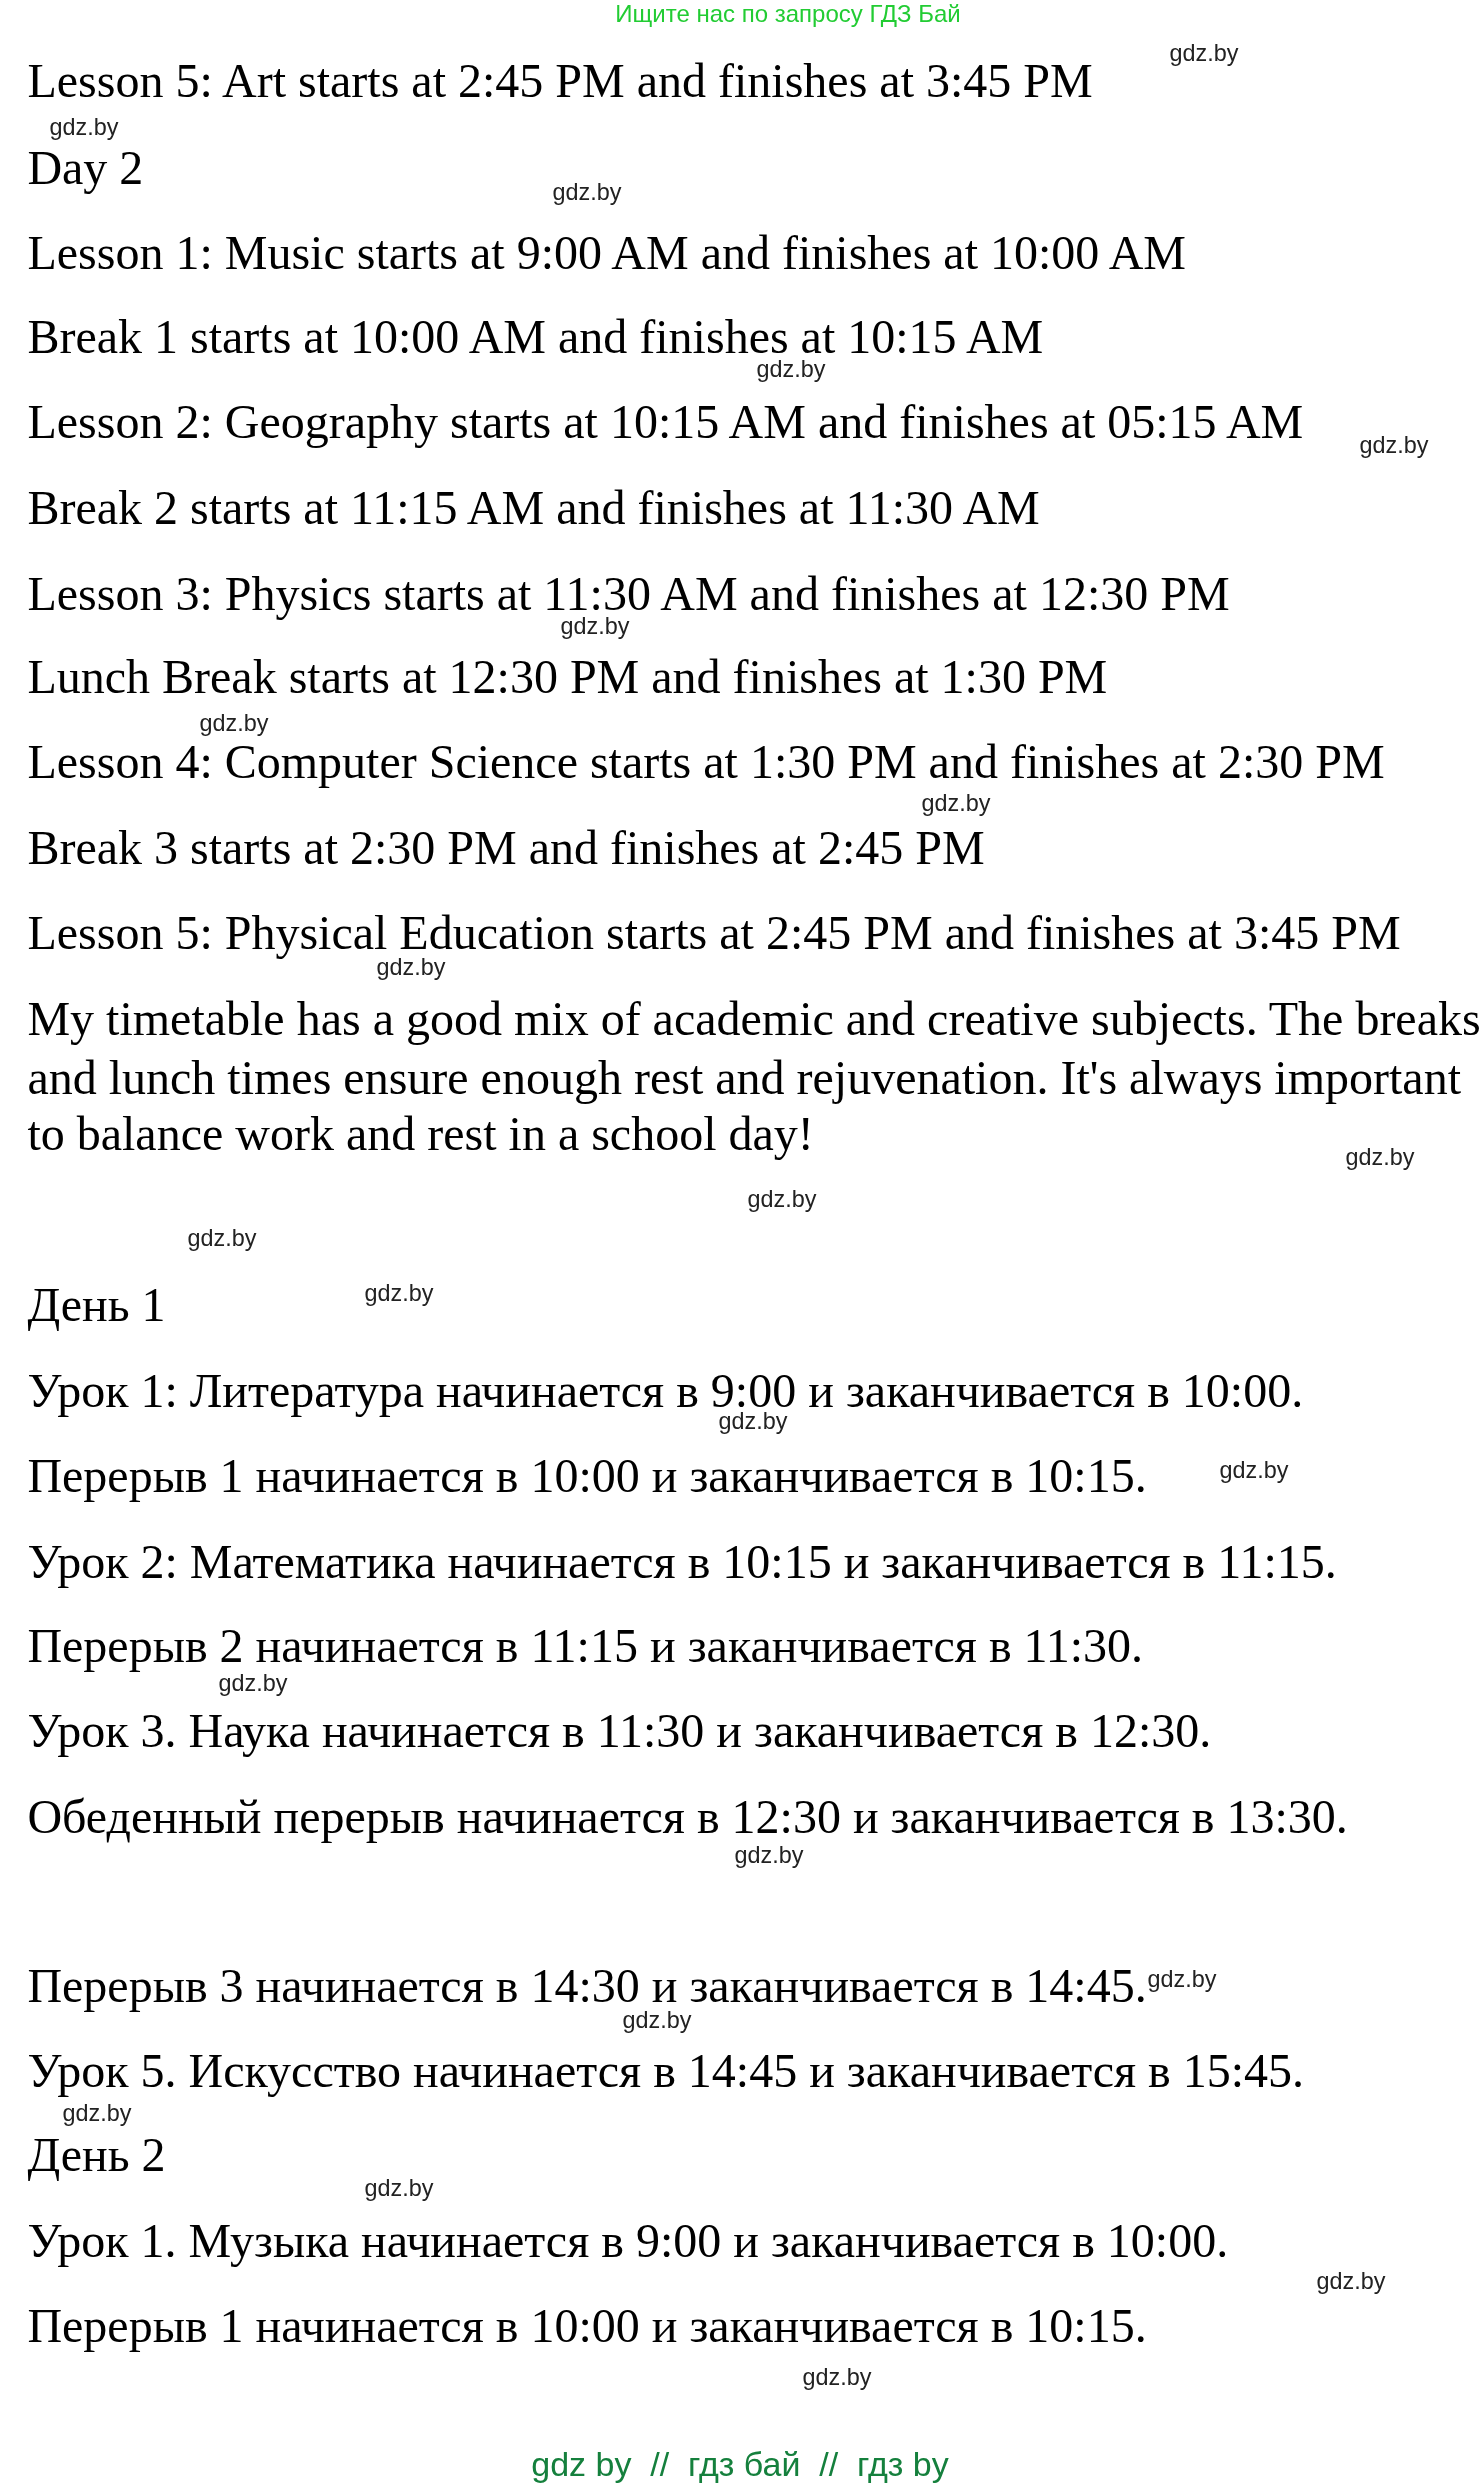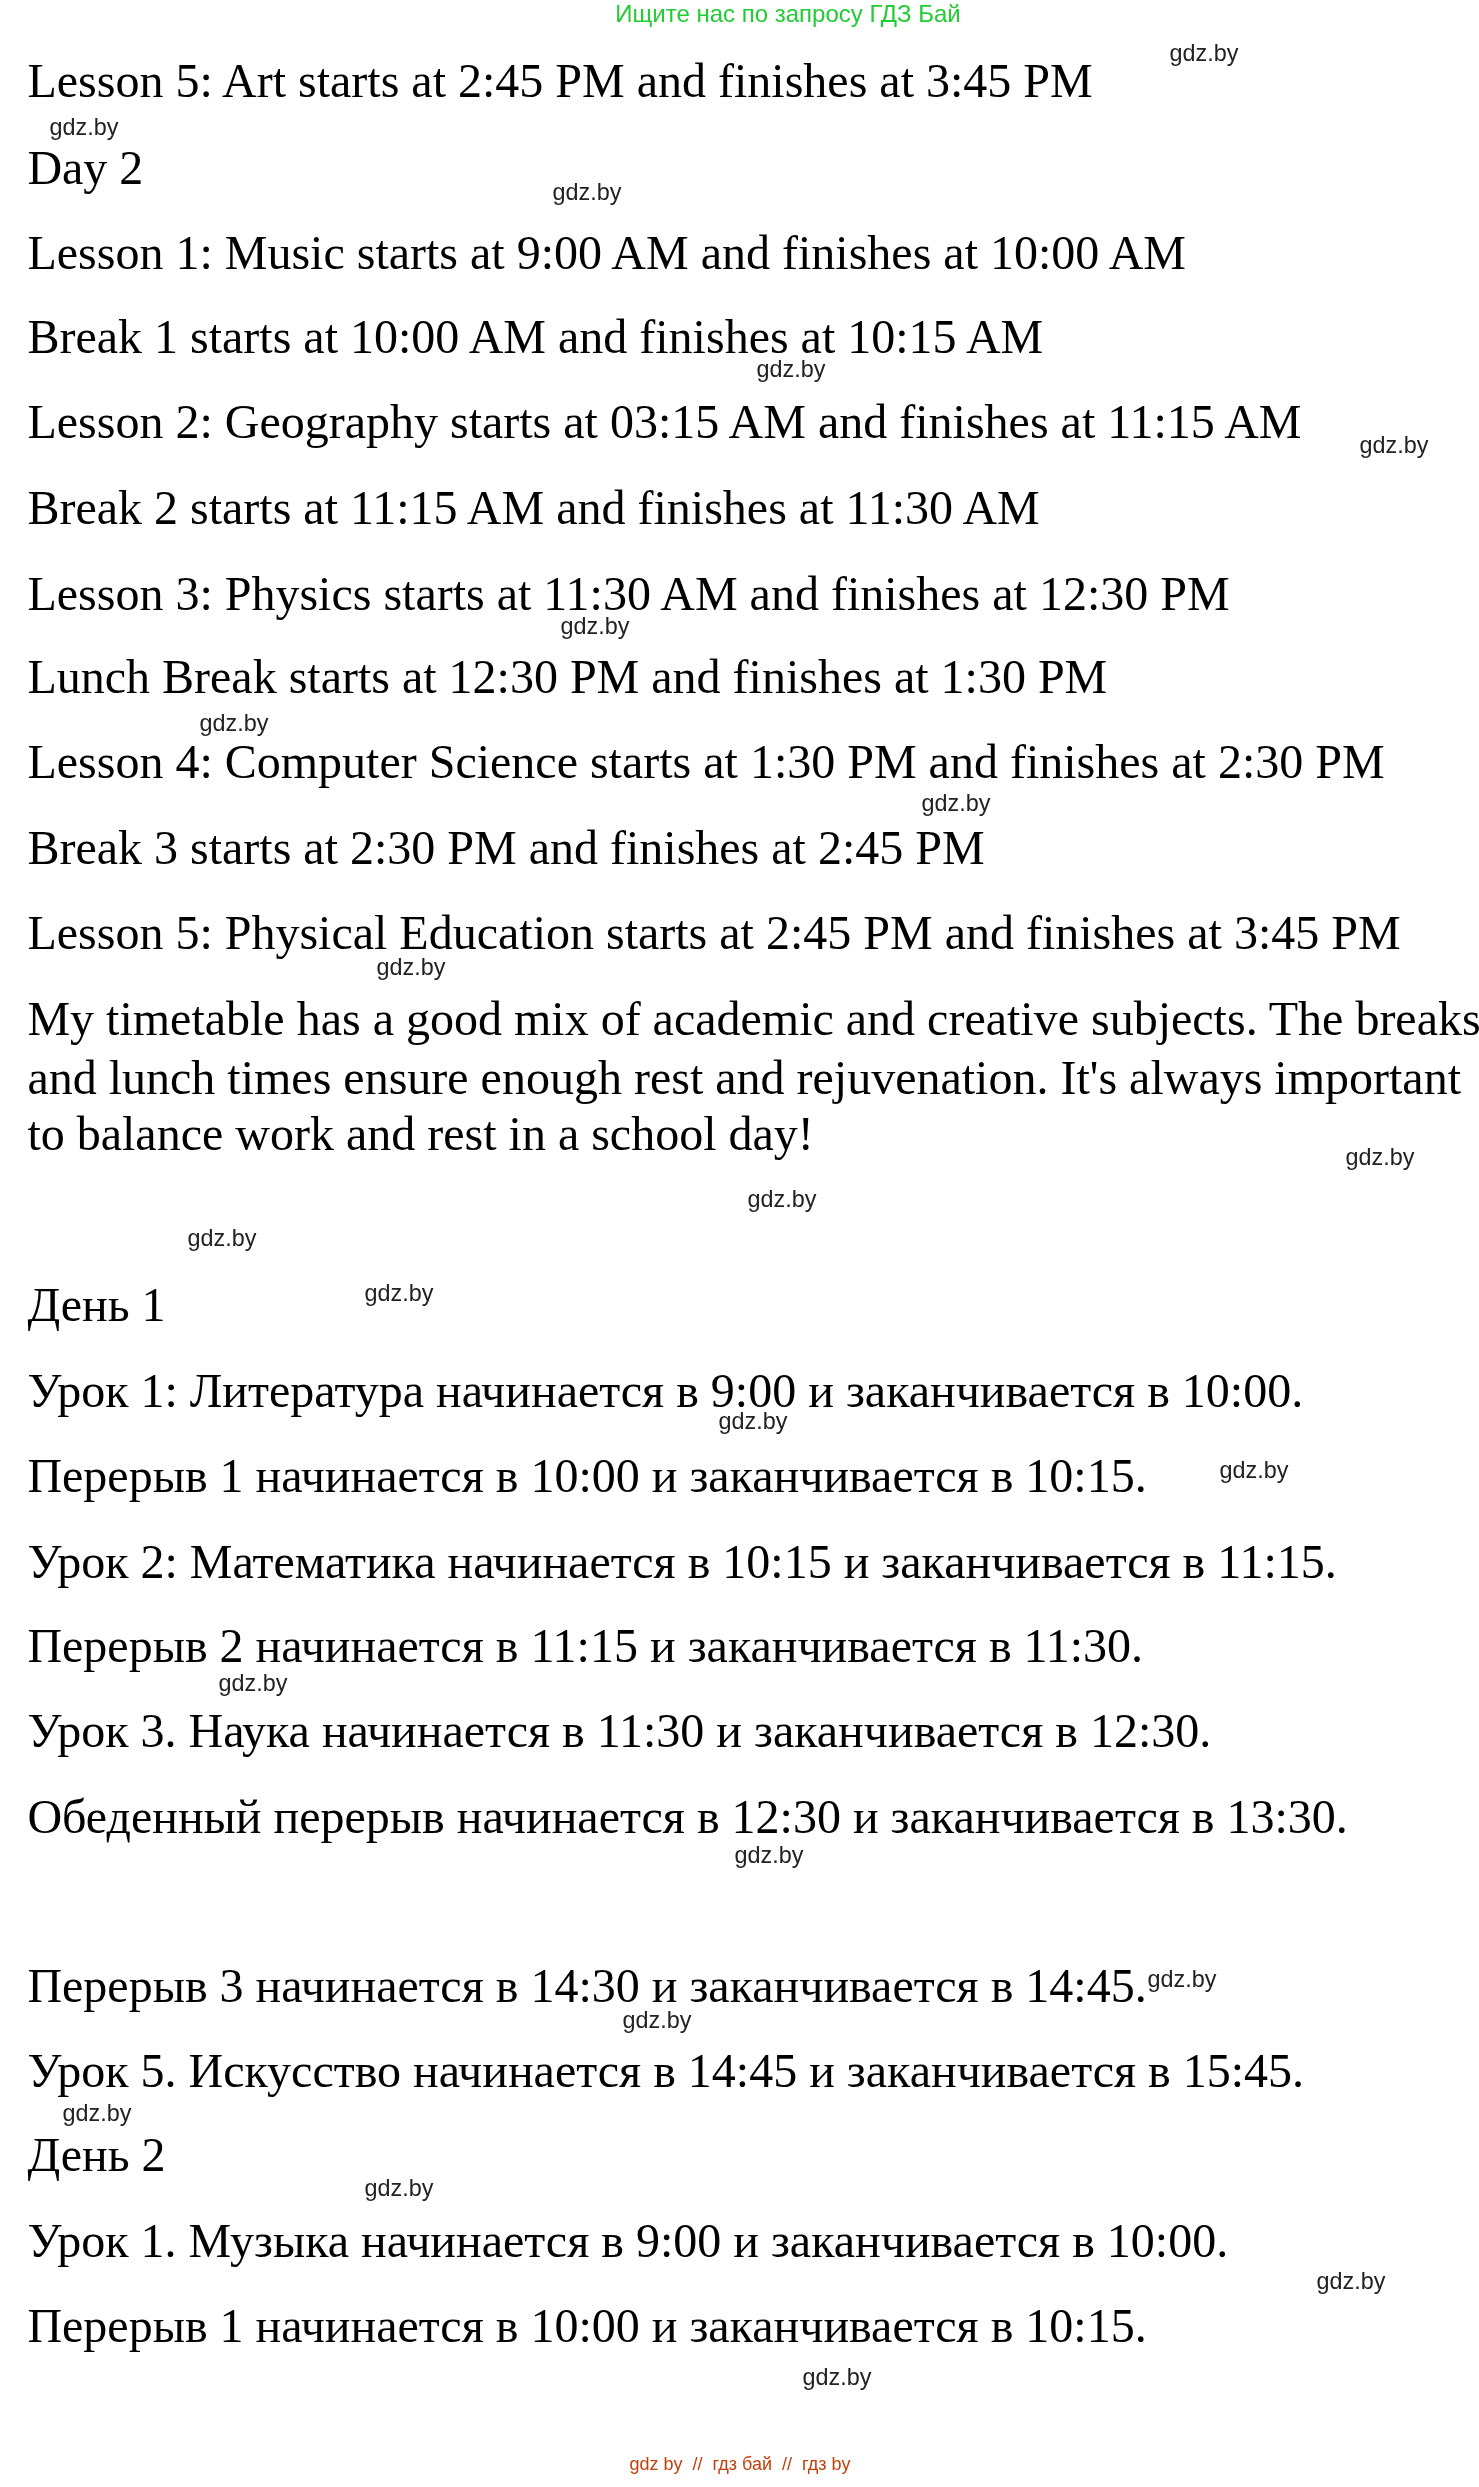--- a/index.html
+++ b/index.html
@@ -17,36 +17,36 @@
     line-height: 56px; height: 56px; color: #000000; white-space: nowrap;
   }
   .wm {
     position: absolute; transform: translate(-50%, -50%);
     font-family: "Liberation Sans", sans-serif; font-size: 23.4px;
     line-height: 27.4px; color: #222222; white-space: nowrap;
   }
   .footer-banner {
     position: absolute; left: 0; width: 1480px; top: 2448px; height: 32px;
     text-align: center; line-height: 32px;
-    font-family: "Liberation Sans", sans-serif; font-size: 18px;
-    color: #c2410c; white-space: pre;
+    font-family: "Liberation Sans", sans-serif; font-size: 34px;
+    color: #15803d; white-space: pre;
   }
 </style>
 </head>
 <body>
 
 <div class="page">
 
   <div class="header-banner">Ищите нас по запросу ГДЗ Бай</div>
 
   <div class="line" style="top:53px">Lesson 5: Art starts at 2:45 PM and finishes at 3:45 PM</div>
   <div class="line" style="top:140px">Day 2</div>
   <div class="line" style="top:225px">Lesson 1: Music starts at 9:00 AM and finishes at 10:00 AM</div>
   <div class="line" style="top:309px">Break 1 starts at 10:00 AM and finishes at 10:15 AM</div>
-  <div class="line" style="top:394px">Lesson 2: Geography starts at 03:15 AM and finishes at 11:15 AM</div>
+  <div class="line" style="top:394px">Lesson 2: Geography starts at 10:15 AM and finishes at 05:15 AM</div>
   <div class="line" style="top:480px">Break 2 starts at 11:15 AM and finishes at 11:30 AM</div>
   <div class="line" style="top:566px">Lesson 3: Physics starts at 11:30 AM and finishes at 12:30 PM</div>
   <div class="line" style="top:649px">Lunch Break starts at 12:30 PM and finishes at 1:30 PM</div>
   <div class="line" style="top:734px">Lesson 4: Computer Science starts at 1:30 PM and finishes at 2:30 PM</div>
   <div class="line" style="top:820px">Break 3 starts at 2:30 PM and finishes at 2:45 PM</div>
   <div class="line" style="top:905px">Lesson 5: Physical Education starts at 2:45 PM and finishes at 3:45 PM</div>
 
   <div class="line" style="top:991px">My timetable has a good mix of academic and creative subjects. The breaks</div>
   <div class="line" style="top:1050px">and lunch times ensure enough rest and rejuvenation. It's always important</div>
   <div class="line" style="top:1106px">to balance work and rest in a school day!</div>

